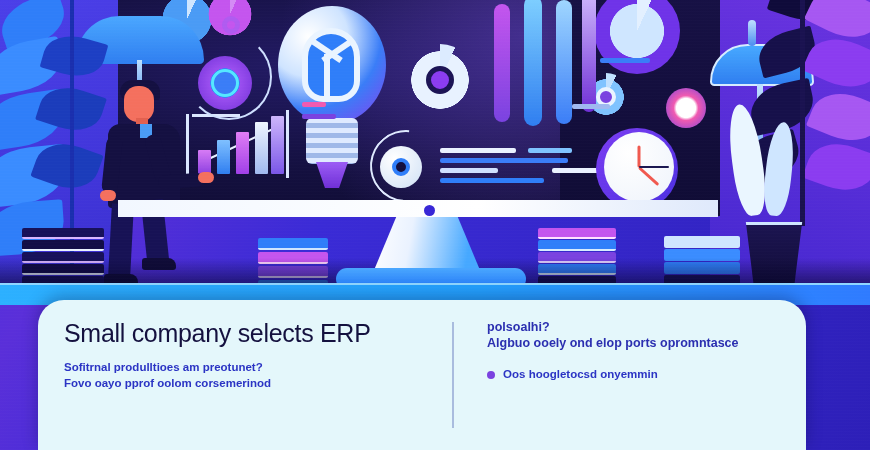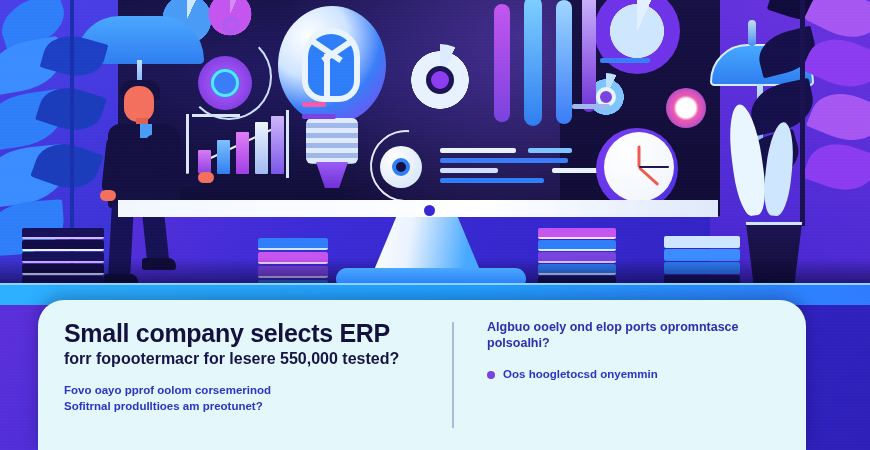--- a/index.html
+++ b/index.html
@@ -112,21 +112,21 @@
   .card{position:absolute;left:38px;top:300px;width:768px;height:150px;
      background:#e4f7fb;border-radius:26px 26px 0 0;
      box-shadow:0 -4px 16px rgba(5,3,40,.28);}
   .card-inner{position:absolute;inset:0;display:flex;padding:20px 22px 0 26px;gap:0;}
   .col{position:relative;padding:0 16px 0 0;}
   .col-left{width:404px;}
   .col-right{width:328px;padding-left:26px;}
   .divider{position:absolute;left:414px;top:22px;width:2px;height:106px;
      background:#9fb2d8;opacity:.85;}
 
-  .h1{font-size:25px;line-height:1.04;font-weight:700;color:#14113f;
+  .h1{font-size:25px;line-height:1.04;font-weight:400;color:#14113f;
      letter-spacing:-.3px;margin:0 0 4px 0;}
   .h1-r{font-size:21px;line-height:1.05;font-weight:700;color:#14113f;
      letter-spacing:-.3px;margin:0 0 6px 0;}
   .sub{font-size:16px;line-height:1.16;font-weight:700;color:#171547;margin:0;}
   .sub-r{font-size:12.5px;line-height:1.25;font-weight:700;color:#2b2fb0;margin:0;}
   .body-l{margin-top:13px;font-size:11.5px;line-height:1.42;font-weight:700;color:#2b34c4;}
   .bullet-row{display:flex;align-items:flex-start;gap:8px;margin-top:16px;}
   .dot{flex:0 0 auto;width:8px;height:8px;border-radius:50%;background:#7a42e0;margin-top:4px;}
   .bullet-txt{font-size:11.5px;line-height:1.38;font-weight:700;color:#2b34c4;}
   .cta{position:absolute;right:20px;bottom:22px;
@@ -323,32 +323,31 @@
   <div class="stand-base"></div>
   <div class="desk"></div>
 
   <div class="noise"></div>
 
   <div class="card">
     <div class="card-inner">
 
       <div class="col col-left">
         <h1 class="h1">Small company selects ERP</h1>
-        <p class="sub">forr fopootermacr for lesere 550,000 tested?</p>
         <div class="body-l">
+          <div>Sofitrnal produlltioes am preotunet?</div>
           <div>Fovo oayo pprof oolom corsemerinod</div>
-          <div>Sofitrnal produlltioes am preotunet?</div>
         </div>
       </div>
 
       <div class="divider"></div>
 
       <div class="col col-right">
+        <p class="sub-r">polsoalhi?</p>
         <p class="sub-r">Algbuo ooely ond elop ports opromntasce</p>
-        <p class="sub-r">polsoalhi?</p>
 
         <div class="bullet-row">
           <span class="dot"></span>
           <span class="bullet-txt">
             <span>Oos hoogletocsd onyemmin</span><br>
           </span>
         </div>
       </div>
 
     </div>

